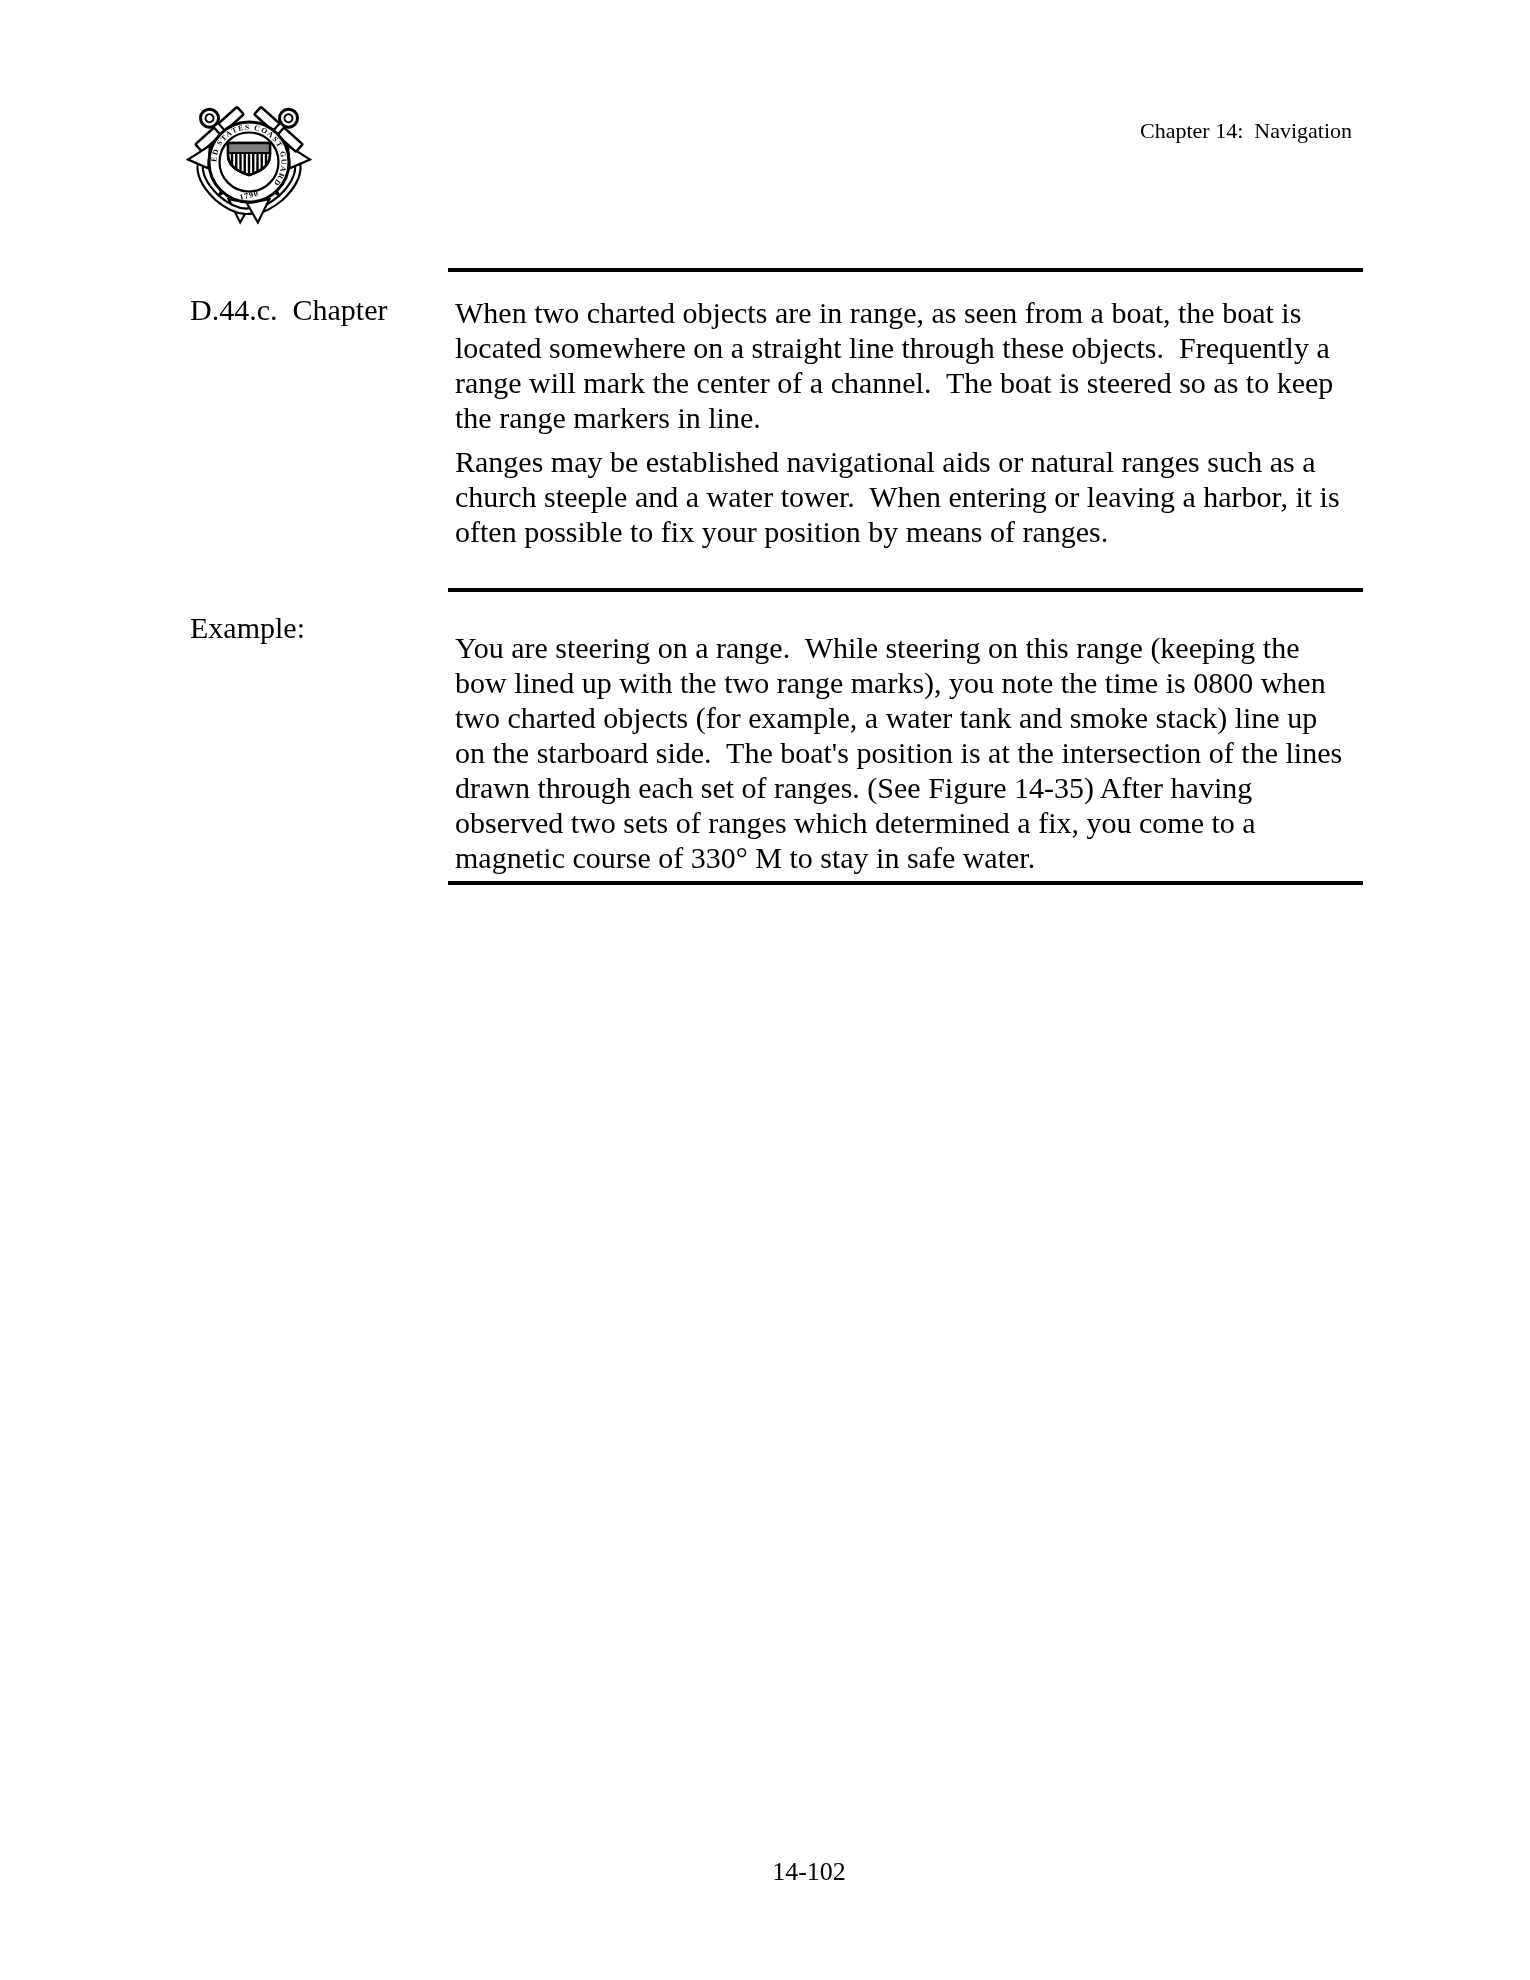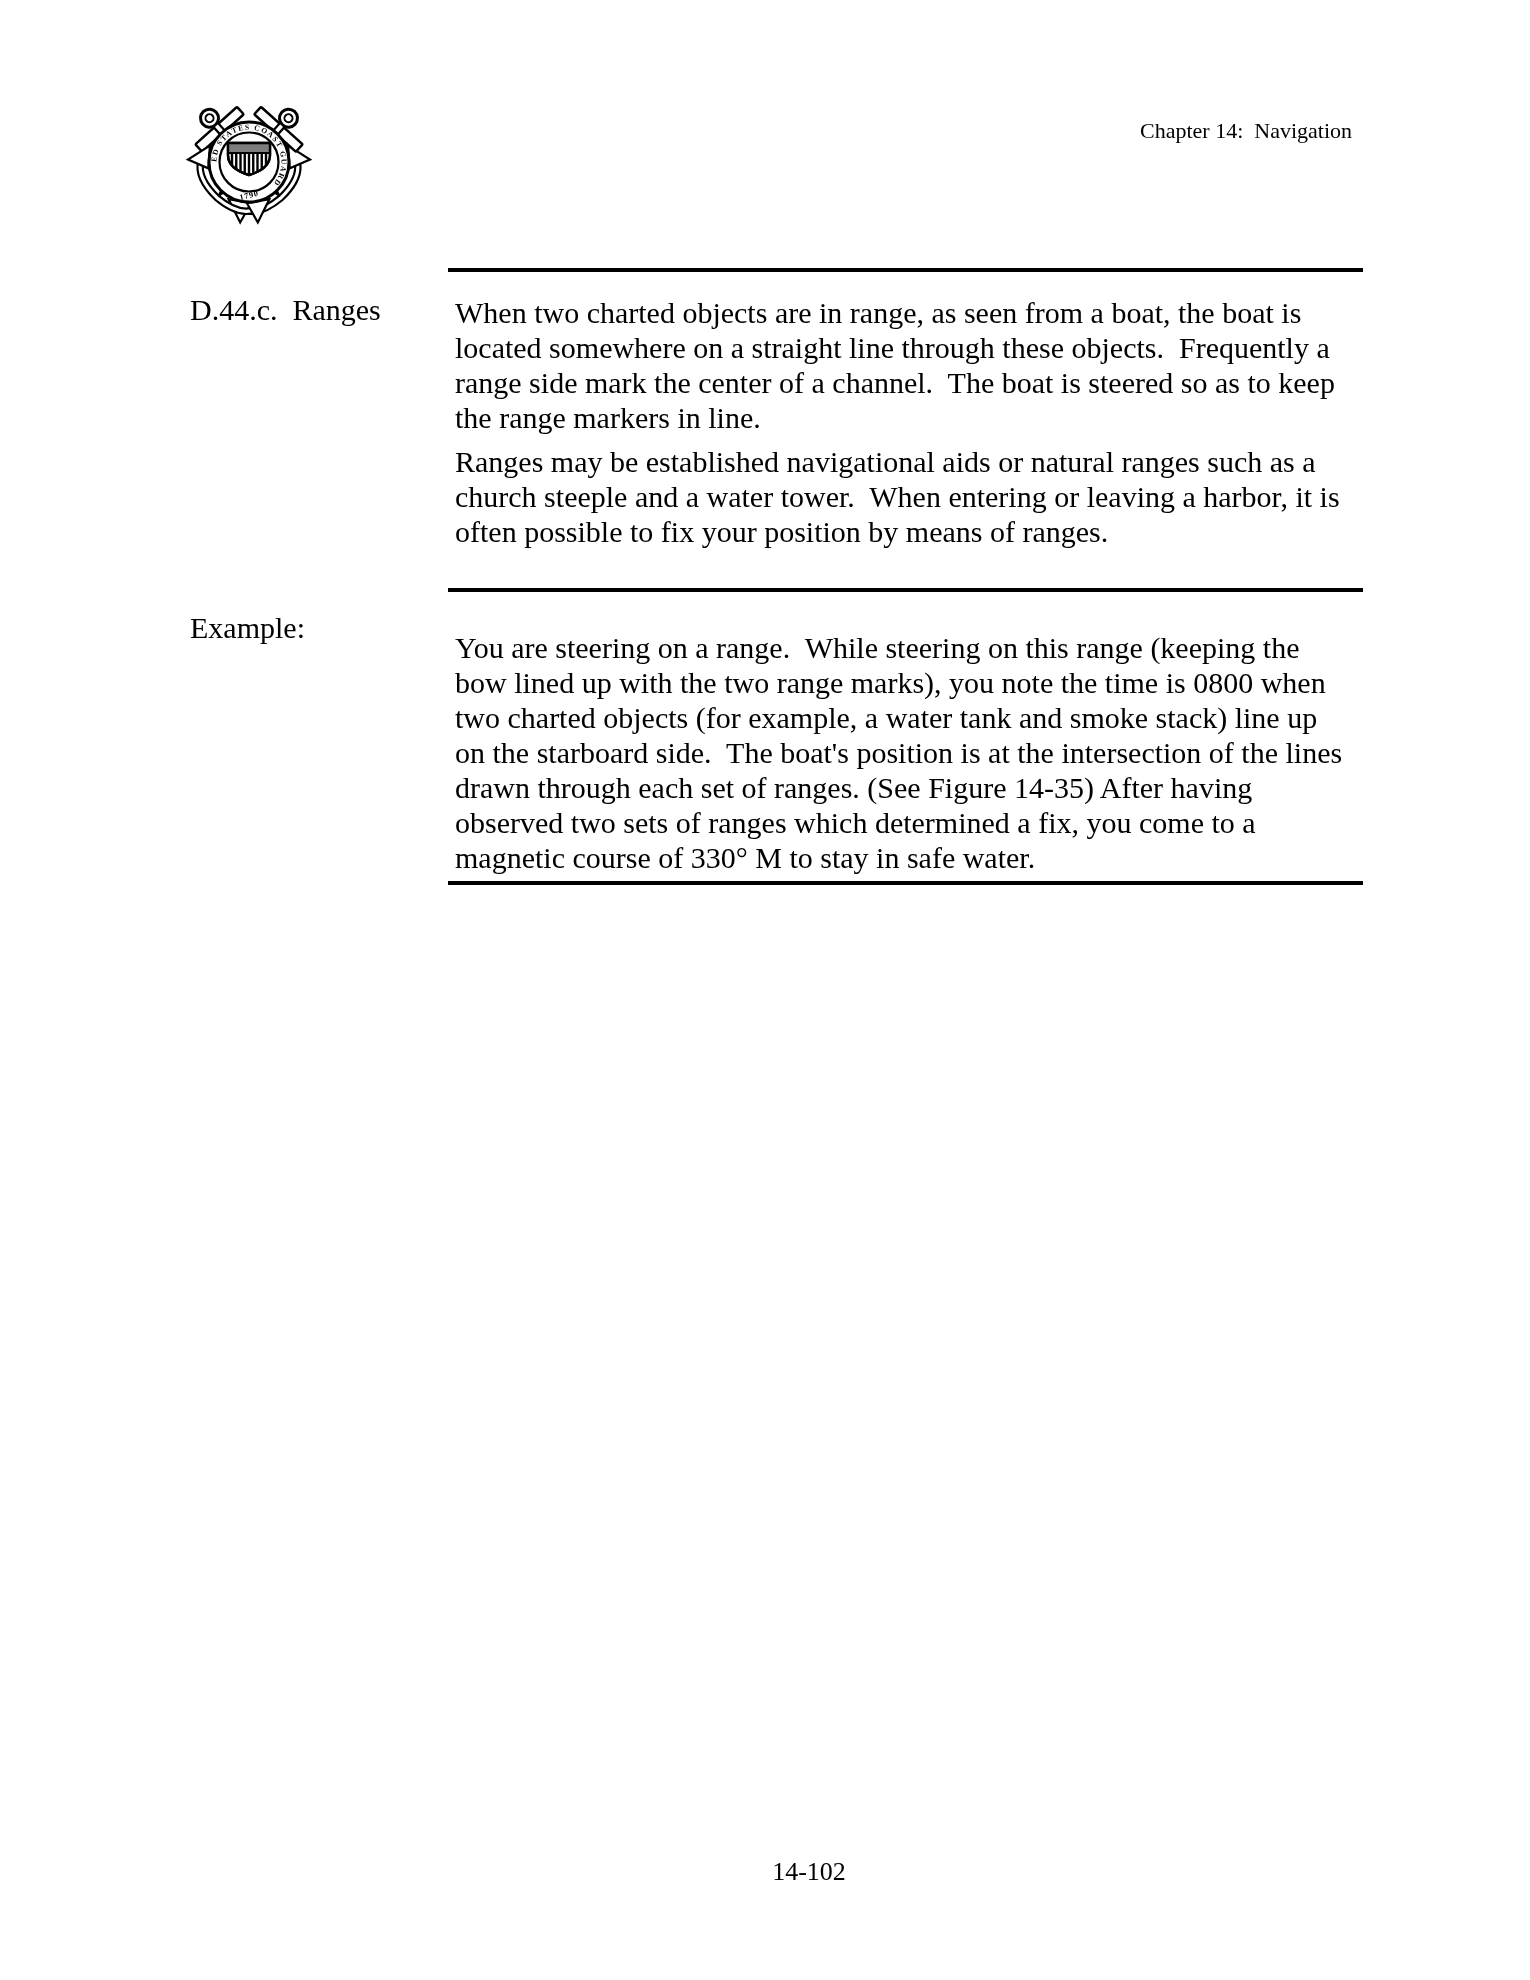--- a/index.html
+++ b/index.html
@@ -117,24 +117,24 @@
         <line x1="82.75" y1="69" x2="82.75" y2="92"></line>
         <line x1="87" y1="69" x2="87" y2="92"></line>
       </g>
       <path d="M 49 59 L 91 59 L 91 71 C 91 81.5 82 87.5 70 91 C 58 87.5 49 81.5 49 71 Z" fill="none" stroke="#000000" stroke-width="2.4"></path>
     </g>
   </svg>
 
   <div class="chapter-header">Chapter 14:  Navigation</div>
 
   <div class="rule" id="rule1"></div>
-  <div class="sec-label" id="label1">D.44.c.  Ranges</div>
+  <div class="sec-label" id="label1">D.44.c.  Chapter</div>
   <div class="para" id="para1">When two charted objects are in range, as seen from a boat, the boat is
 located somewhere on a straight line through these objects.  Frequently a
-range side mark the center of a channel.  The boat is steered so as to keep
+range will mark the center of a channel.  The boat is steered so as to keep
 the range markers in line.</div>
   <div class="para" id="para2">Ranges may be established navigational aids or natural ranges such as a
 church steeple and a water tower.  When entering or leaving a harbor, it is
 often possible to fix your position by means of ranges.</div>
 
   <div class="rule" id="rule2"></div>
   <div class="sec-label" id="label2">Example:</div>
   <div class="para" id="para3">You are steering on a range.  While steering on this range (keeping the
 bow lined up with the two range marks), you note the time is 0800 when
 two charted objects (for example, a water tank and smoke stack) line up

